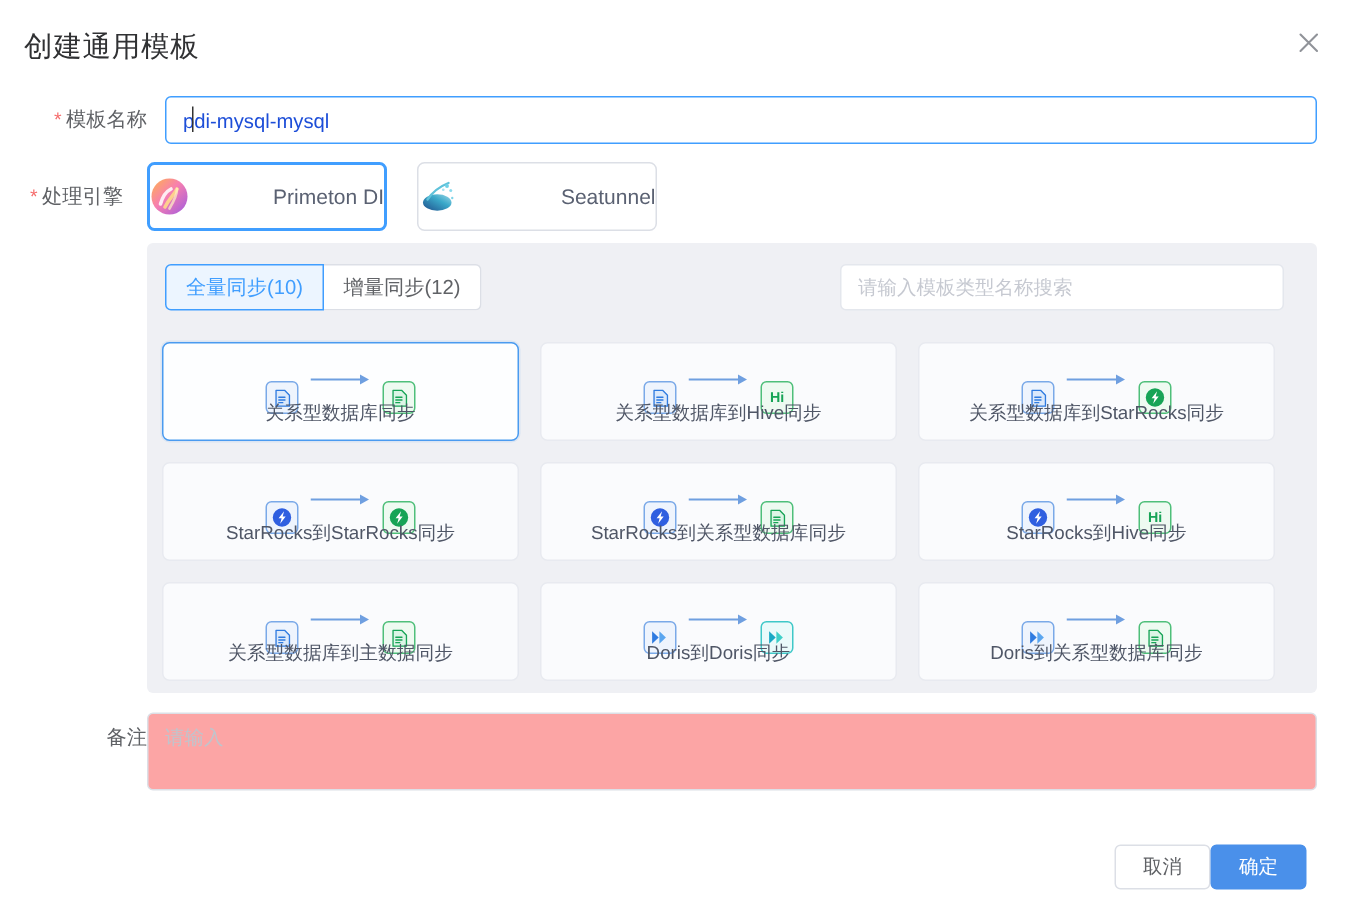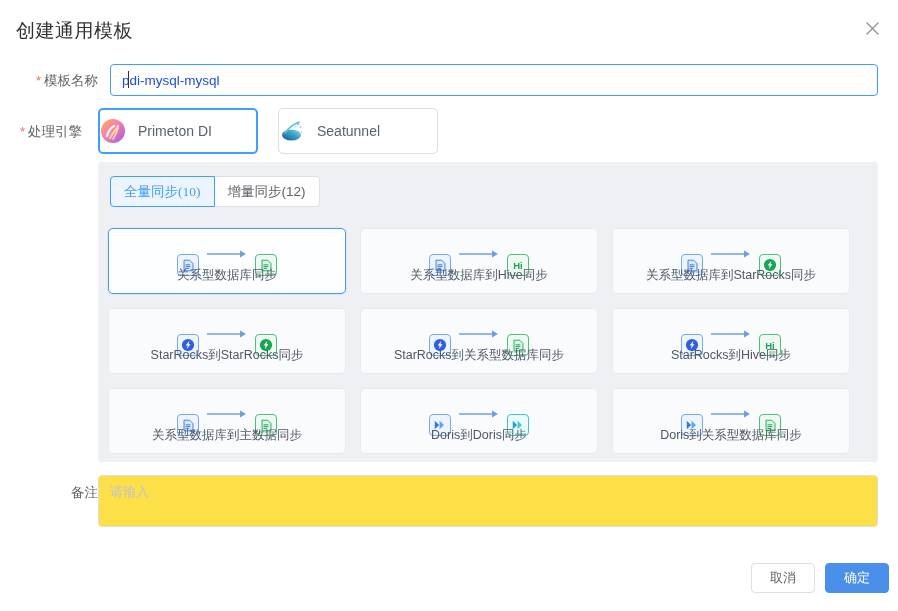--- a/index.html
+++ b/index.html
@@ -81,21 +81,21 @@
   }
   .engine-card {
     position: absolute;
     top: 0;
     height: 46px;
     border: 1px solid #dcdfe6;
     border-radius: 5px;
     background: #fff;
     display: flex;
     align-items: center;
-    justify-content: flex-start;
+    justify-content: space-between;
     gap: 12px;
     cursor: pointer;
   }
   .engine-card.selected {
     border: 2px solid #409eff;
   }
   .engine-1 { left: 98px; width: 160px; }
   .engine-2 { left: 278px; width: 160px; }
   .engine-label {
     font-size: 14px;
@@ -121,21 +121,21 @@
     height: 31px;
     padding: 0 13px;
     display: flex; align-items: center;
     font-size: 13.5px;
     background: #fff;
     border: 1px solid #dcdfe6;
     color: #606266;
     cursor: pointer;
     white-space: nowrap;
   }
-  .tab:first-child { border-radius: 4px 0 0 4px; font-family: Liberation Serif, serif; }
+  .tab:first-child { border-radius: 4px 0 0 4px; }
   .tab:last-child { border-radius: 0 4px 4px 0; border-left: none; }
   .tab.active {
     color: #409eff;
     border-color: #409eff;
     background: #ecf5ff;
     position: relative;
     z-index: 2;
   }
   .search-box {
     position: absolute;
@@ -223,36 +223,35 @@
   .row-remark .lbl-wrap {
     position: absolute; left: 20px; top: 8px;
     width: 78px; text-align: right;
   }
   .remark-input {
     position: absolute;
     left: 98px; top: 0;
     width: 780px; height: 52px;
     border: 1px solid #dcdfe6;
     border-radius: 4px;
-    background: #fde047;
+    background: #fca5a5;
     font-family: "Liberation Sans", "DejaVu Sans", sans-serif;
     font-size: 13px;
     color: #606266;
     padding: 7px 11px;
     resize: none;
     outline: none;
   }
   .remark-input::placeholder { color: #c0c4cc; }
 
   
   .footer {
     position: absolute;
-    right: 9px; bottom: 18px;
+    right: 27px; bottom: 18px;
     display: flex;
-    gap: 10px;
     margin-top: 32px;
   }
   .btn {
     height: 30px;
     padding: 0 18px;
     border-radius: 4px;
     font-size: 13px;
     cursor: pointer;
     display: flex; align-items: center; justify-content: center;
     border: 1px solid #dcdfe6;
@@ -332,20 +331,21 @@
     </div>
   </div>
 
   <div class="picker">
 
     <div class="tabs">
       <div class="tab active">全量同步(10)</div>
       <div class="tab">增量同步(12)</div>
     </div>
 
+    <input class="search-box" type="text" placeholder="请输入模板类型名称搜索" style="">
 
     <div class="grid">
 
       <div class="tcard selected">
         <div class="tcard-icons">
           <span class="ico ico-src">
             <svg width="13" height="13" viewBox="0 0 16 16" aria-hidden="true">
               <path d="M2.5 1.5h7l4 4v9h-11z" fill="#dbe9fb" stroke="#2f7be0" stroke-width="1.1" stroke-linejoin="round"></path>
               <path d="M4.8 7.2h5M4.8 9.4h5M4.8 11.6h3.2" stroke="#2f7be0" stroke-width="1.2" stroke-linecap="round"></path>
             </svg>

